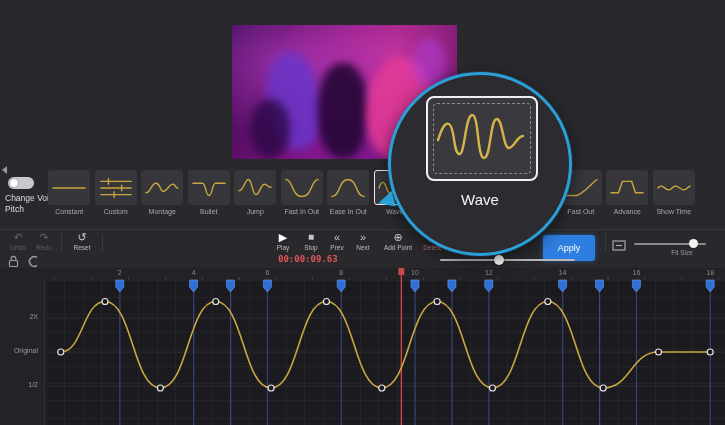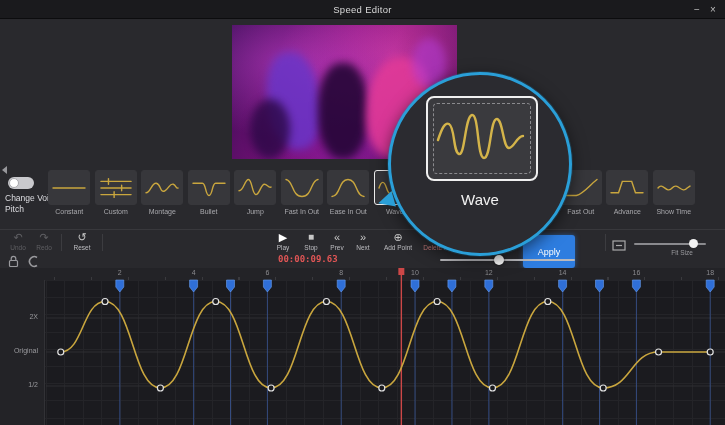--- a/index.html
+++ b/index.html
@@ -38,21 +38,21 @@
   .preset.selected .pthumb{border:1px solid #ededed;}
   .plabel{font-size:7px;color:#a8a8ac;margin-top:3px;white-space:nowrap;}
   
   .toolbar{position:absolute;left:0;top:229px;width:725px;height:25px;border-top:1px solid #38383c;}
   .tbtn{position:absolute;top:2px;text-align:center;line-height:1;}
   .ticon{display:block;font-size:11px;height:12px;color:#c8c8c8;}
   .tlabel{display:block;font-size:6.5px;color:#bdbdc1;margin-top:1px;white-space:nowrap;}
   .tbtn.disabled .ticon,.tbtn.disabled .tlabel{color:#5f5f63;}
   .tbtn.danger .ticon,.tbtn.danger .tlabel{color:#c27878;}
   .tdiv{position:absolute;top:4px;width:1px;height:17px;background:#3c3c40;}
-  .apply-btn{position:absolute;left:523px;top:235px;width:52px;height:33px;background:#2e7de0;border-radius:3px;
+  .apply-btn{position:absolute;left:543px;top:235px;width:52px;height:26px;background:#2e7de0;border-radius:3px;
              color:#fff;font-size:9px;display:flex;align-items:center;justify-content:center;
              box-shadow:0 0 5px rgba(46,125,224,.55);}
   .fit-icon{position:absolute;left:612px;top:237px;}
   .fit-track{position:absolute;left:634px;top:243px;width:72px;height:2px;background:#8a8a8e;border-radius:1px;}
   .fit-knob{position:absolute;left:689px;top:239px;width:9px;height:9px;border-radius:50%;background:#f2f2f2;}
   .fit-label{position:absolute;left:652px;top:249px;width:60px;text-align:center;font-size:6.5px;color:#9a9a9e;}
   
   .time{position:absolute;left:278px;top:254px;font-family:"DejaVu Sans Mono",monospace;
         font-size:9px;font-weight:bold;color:#e05555;}
   .subicon{position:absolute;top:254px;}
@@ -81,27 +81,20 @@
   .mag-thumb{position:absolute;left:35px;top:21px;width:112px;height:85px;background:#3a3a3e;
              border:2px solid #f0f0f0;border-radius:8px;box-sizing:border-box;}
   .mag-dash{position:absolute;inset:5px;border:1px dashed #8a8a8e;border-radius:4px;}
   .mag-label{position:absolute;left:0;top:116px;width:100%;text-align:center;font-size:15px;color:#f2f2f2;}
 </style>
 </head>
 <body>
 
 <div class="app">
 
-  <div class="titlebar">
-    <span class="title">Speed Editor</span>
-    <span class="winbtns">
-      <span class="winbtn">−</span>
-      <span class="winbtn">×</span>
-    </span>
-  </div>
 
   <div class="video">
     <div class="v-bg"></div>
     <div class="fig fig1"></div>
     <div class="fig fig2"></div>
     <div class="fig fig3"></div>
     <div class="fig fig4"></div>
     <div class="fig fig5"></div>
   </div>
 

